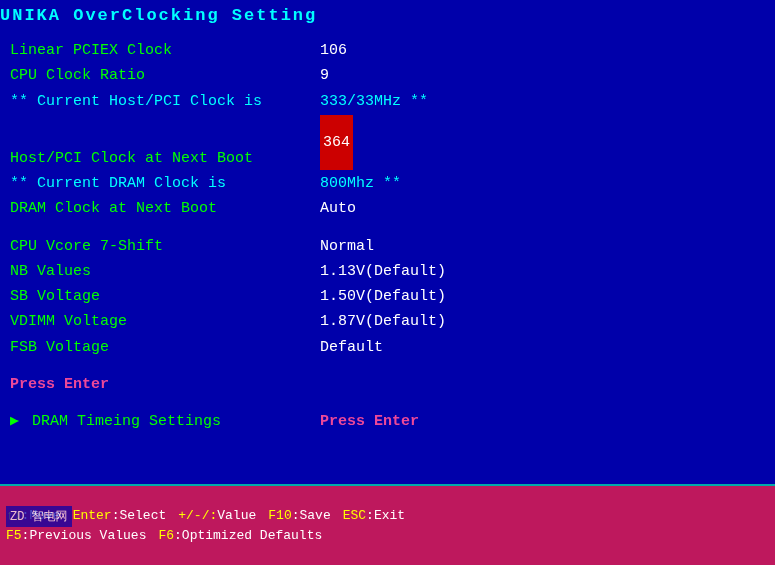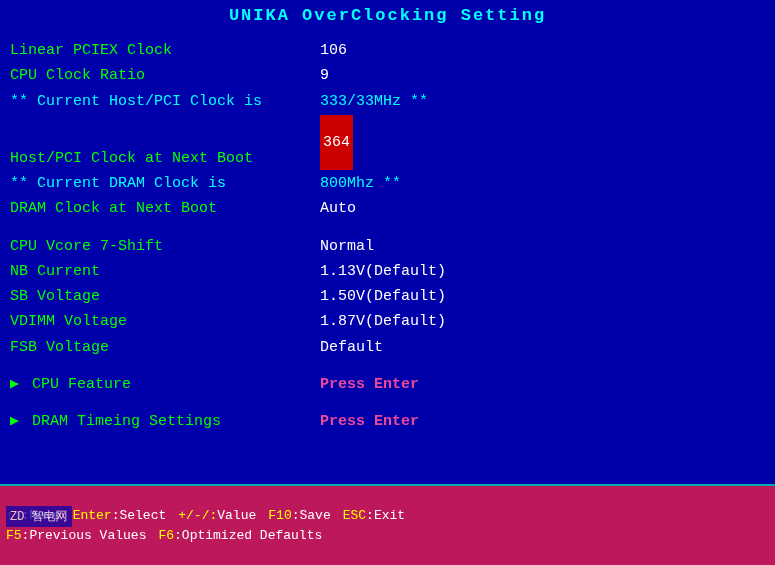--- a/index.html
+++ b/index.html
@@ -17,22 +17,21 @@
     .screen {
       width: 775px;
       height: 565px;
       background: #0000aa;
       display: flex;
       flex-direction: column;
       position: relative;
     }
     .title-bar {
       background: #0000aa;
-      text-align: center;
-      padding: 6px 7px;
+      padding: 6px 0;
       border-bottom: none;
     }
     .title-bar span {
       color: #00ffff;
       font-size: 17px;
       font-weight: bold;
       letter-spacing: 2px;
     }
     .content {
       flex: 1;
@@ -156,40 +155,39 @@
       <span class="row-value">Auto</span>
     </div>
 
     <div class="spacer"></div>
 
     <div class="row">
       <span class="row-label">CPU Vcore 7-Shift          </span>
       <span class="row-value">Normal</span>
     </div>
     <div class="row">
-      <span class="row-label">NB Current                 </span>
+      <span class="row-label">NB Values                 </span>
       <span class="row-value">1.13V(Default)</span>
     </div>
     <div class="row">
       <span class="row-label">SB Voltage                 </span>
       <span class="row-value">1.50V(Default)</span>
     </div>
     <div class="row">
       <span class="row-label">VDIMM Voltage              </span>
       <span class="row-value">1.87V(Default)</span>
     </div>
     <div class="row">
       <span class="row-label">FSB Voltage                </span>
       <span class="row-value">Default</span>
     </div>
 
     <div class="spacer"></div>
 
     <div class="submenu-row">
-      <span class="submenu-label"><span class="arrow">▶</span> CPU Feature                </span>
       <span class="submenu-value">Press Enter</span>
     </div>
     <div class="spacer"></div>
     <div class="submenu-row">
       <span class="submenu-label"><span class="arrow">▶</span> DRAM Timeing Settings      </span>
       <span class="submenu-value">Press Enter</span>
     </div>
 
   </div>
 

